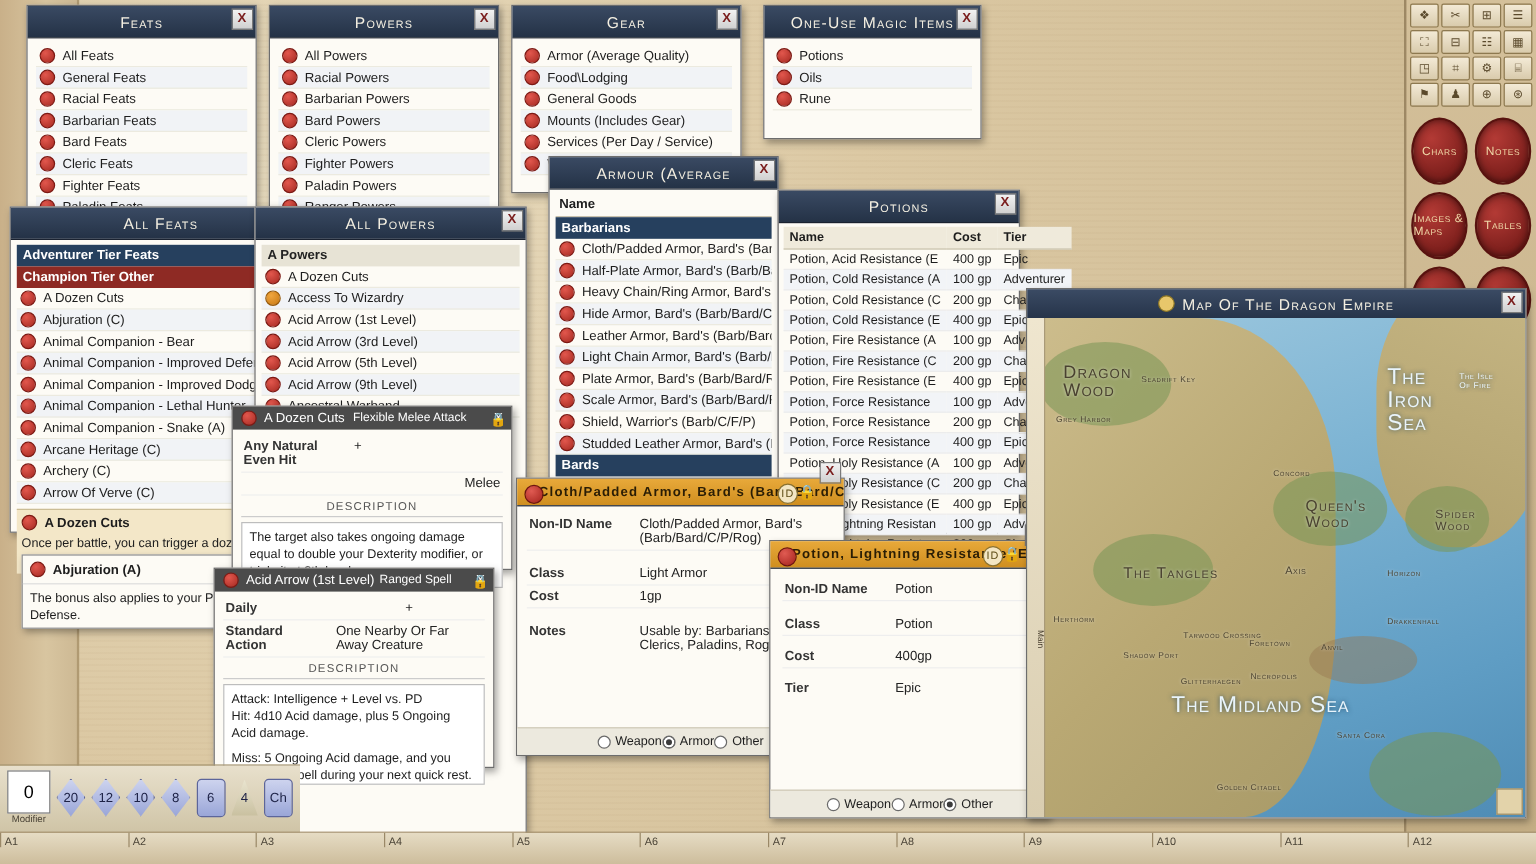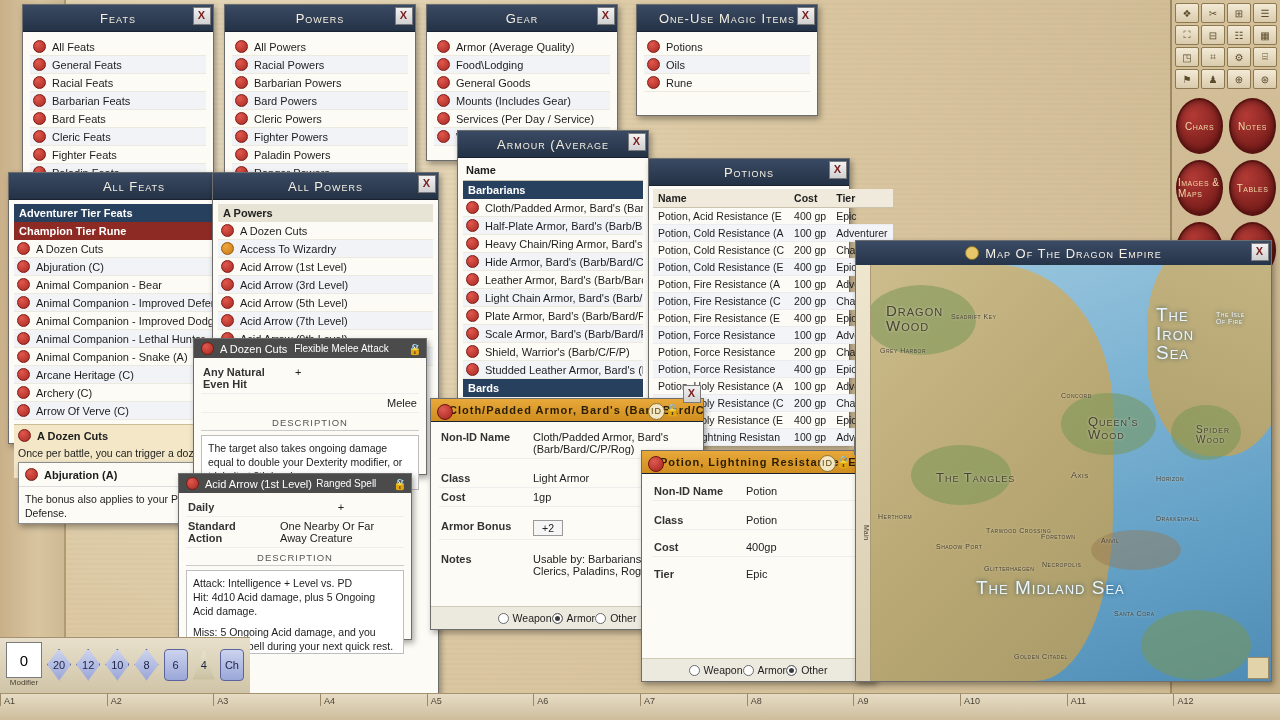--- a/index.html
+++ b/index.html
@@ -494,21 +494,21 @@
   </div>
 </div>
 
 <div class="win" style="left:8px;top:172px;width:250px;height:270px;">
   <div class="title">
     <span>All Feats</span>
     <span class="close">X</span>
   </div>
   <div class="body" style="padding:4px 5px;">
     <div class="sec">Adventurer Tier Feats</div>
-    <div class="sec" style="background:#8e2a24;">Champion Tier Rune</div>
+    <div class="sec" style="background:#8e2a24;">Champion Tier Other</div>
     <ul class="list">
       <li>
           <span class="bullet"></span>
           <span>A Dozen Cuts</span>
         </li>
       <li>
           <span class="bullet"></span>
           <span>Abjuration (C)</span>
         </li>
       <li>
@@ -582,24 +582,20 @@
           <span class="bullet"></span>
           <span>Acid Arrow (1st Level)</span>
         </li>
       <li>
           <span class="bullet"></span>
           <span>Acid Arrow (3rd Level)</span>
         </li>
       <li>
           <span class="bullet"></span>
           <span>Acid Arrow (5th Level)</span>
-        </li>
-      <li>
-          <span class="bullet"></span>
-          <span>Acid Arrow (7th Level)</span>
         </li>
       <li>
           <span class="bullet"></span>
           <span>Acid Arrow (9th Level)</span>
         </li>
       <li>
           <span class="bullet"></span>
           <span>Ancestral Warband</span>
         </li>
     </ul>
@@ -672,24 +668,20 @@
       <span class="k">Non-ID Name</span>
       <span class="v">Cloth/Padded Armor, Bard's (Barb/Bard/C/P/Rog)</span>
     </div>
     <div class="kvrow" style="margin-top:10px;">
       <span class="k">Class</span>
       <span class="v">Light Armor</span>
     </div>
     <div class="kvrow">
       <span class="k">Cost</span>
       <span class="v">1gp</span>
-    </div>
-    <div class="kvrow" style="margin-top:10px;">
-      <span class="k">Armor Bonus</span>
-      <span class="v"><span class="pill">+2</span></span>
     </div>
     <div class="kvrow" style="margin-top:10px;border-bottom:none;">
       <span class="k">Notes</span>
       <span class="v" style="white-space:normal;">Usable by: Barbarians, Bards, Clerics, Paladins, Rogues</span>
     </div>
   </div>
   <div class="radios" style="position:absolute;left:0;right:0;bottom:0;">
     <span>
         <i class="rb"></i>
         <span>Weapon</span>

